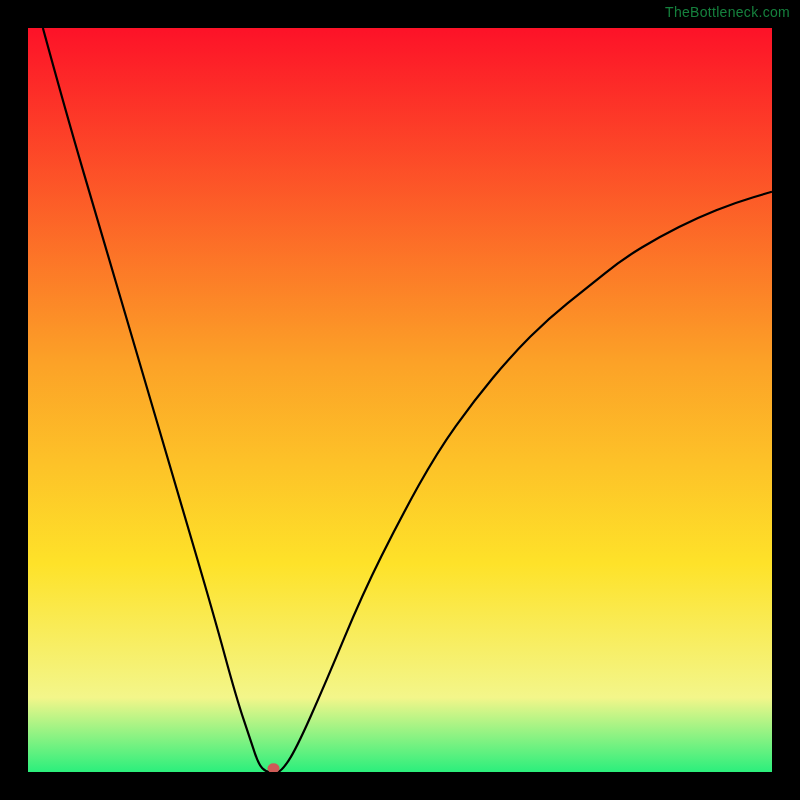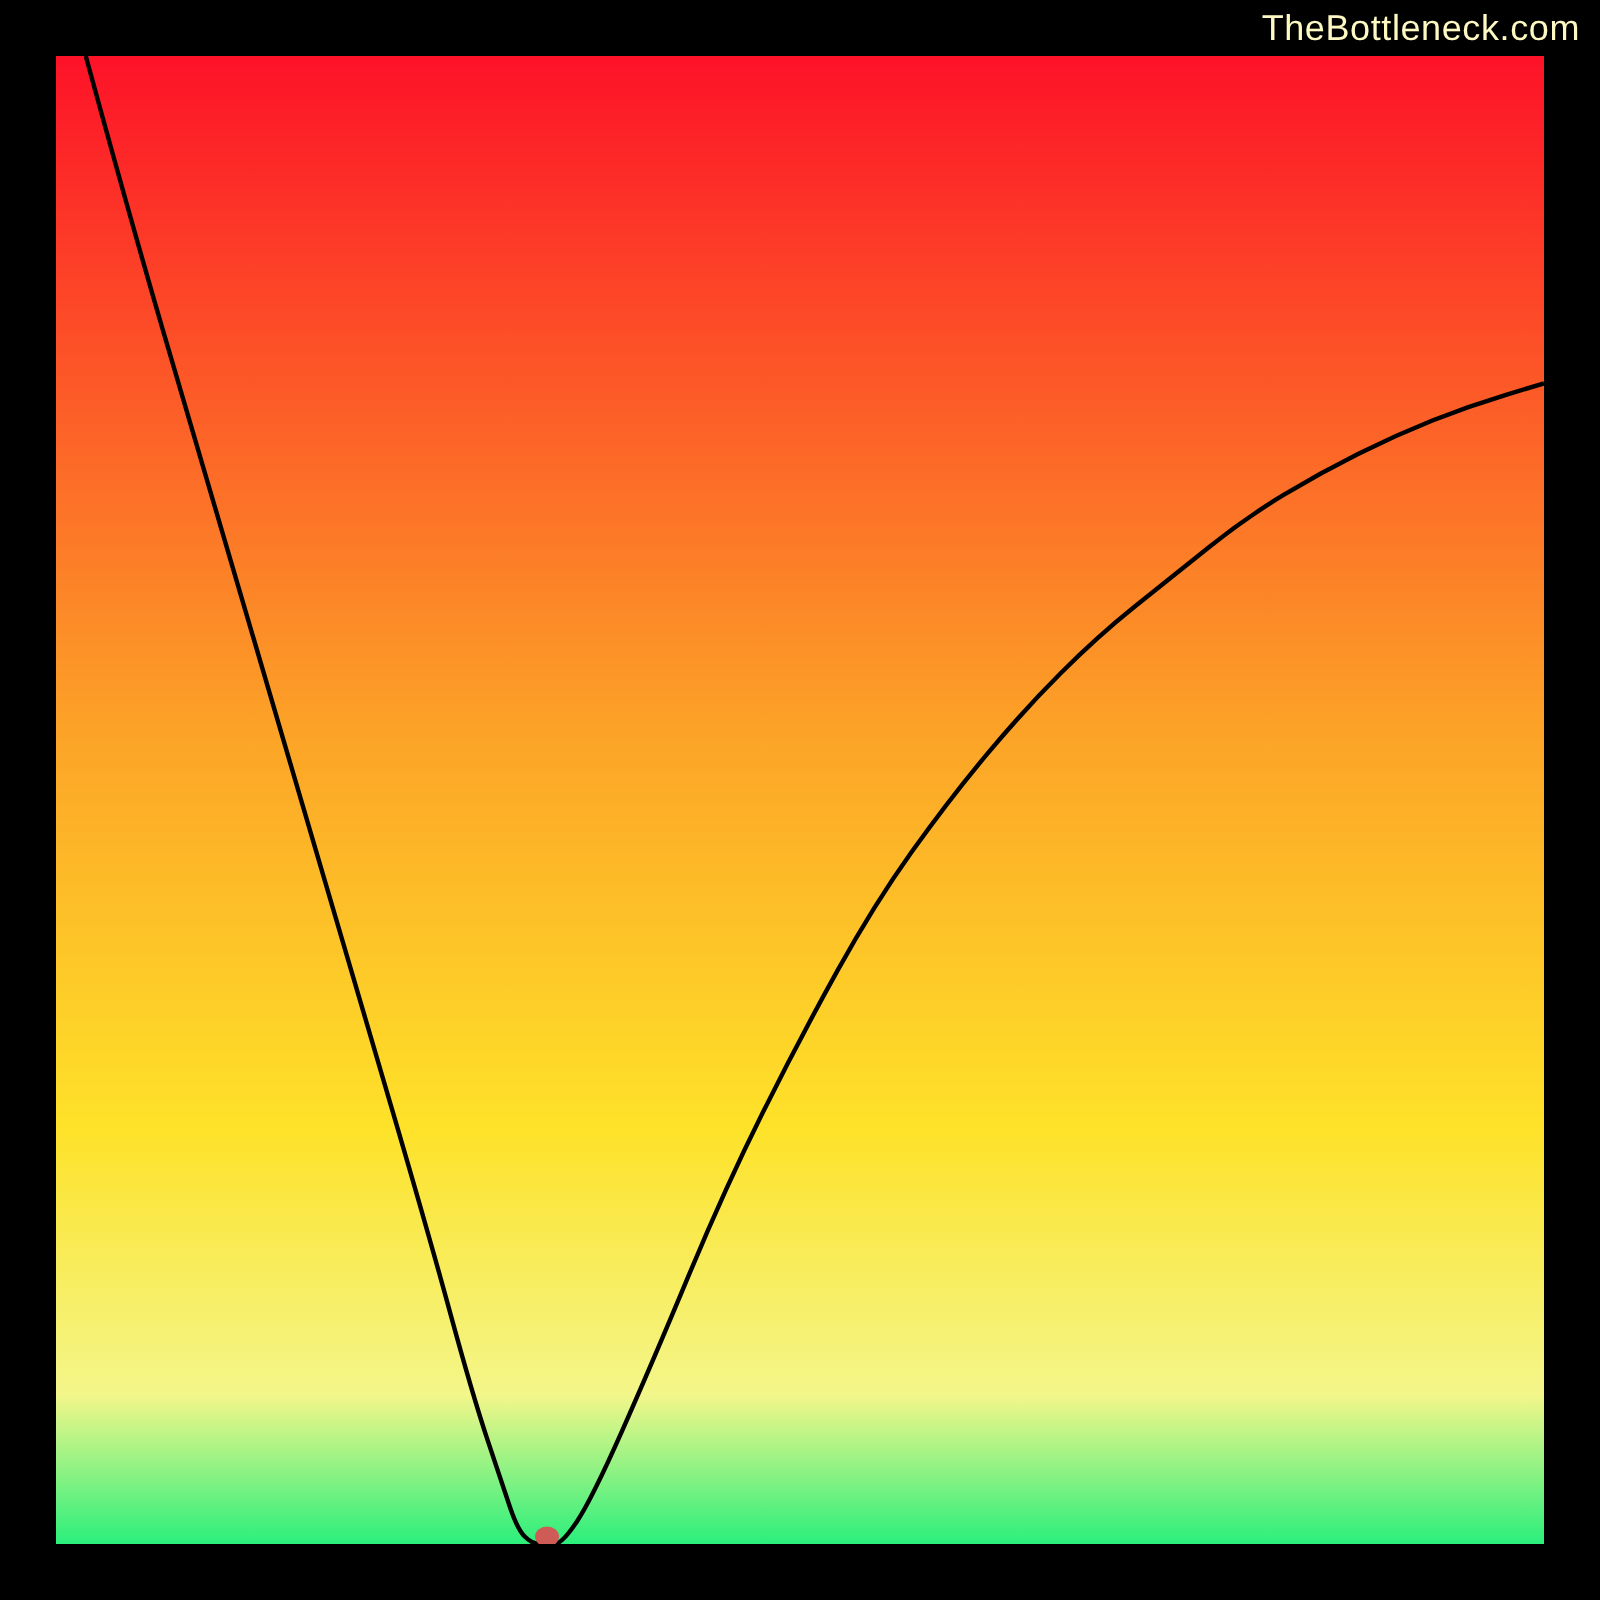--- a/index.html
+++ b/index.html
@@ -14,22 +14,22 @@
   .outer {
     position: relative;
     width: 800px;
     height: 800px;
     background: #000;
   }
   .watermark {
     position: absolute;
     top: 4px;
     right: 10px;
-    color: #fef9c3;
-    font-size: 18px;
+    color: #15803d;
+    font-size: 14px;
     font-weight: 500;
     letter-spacing: 0.3px;
     font-family: Arial, sans-serif;
   }
   .plot {
     position: absolute;
     left: 28px;
     top: 28px;
     width: 744px;
     height: 744px;

